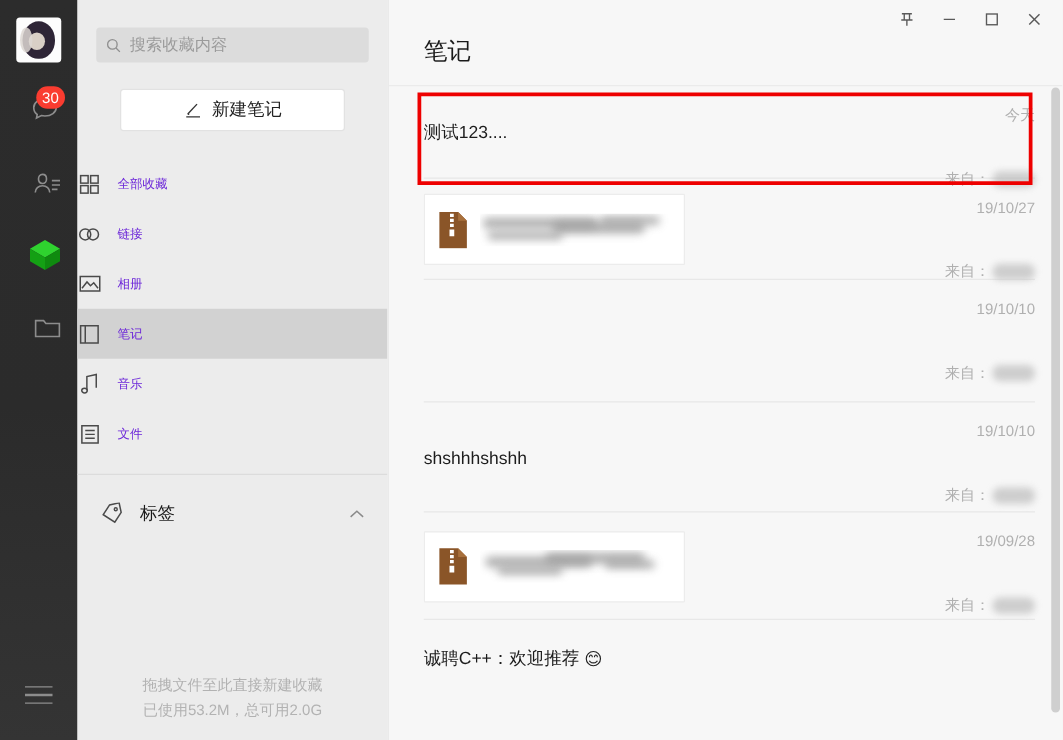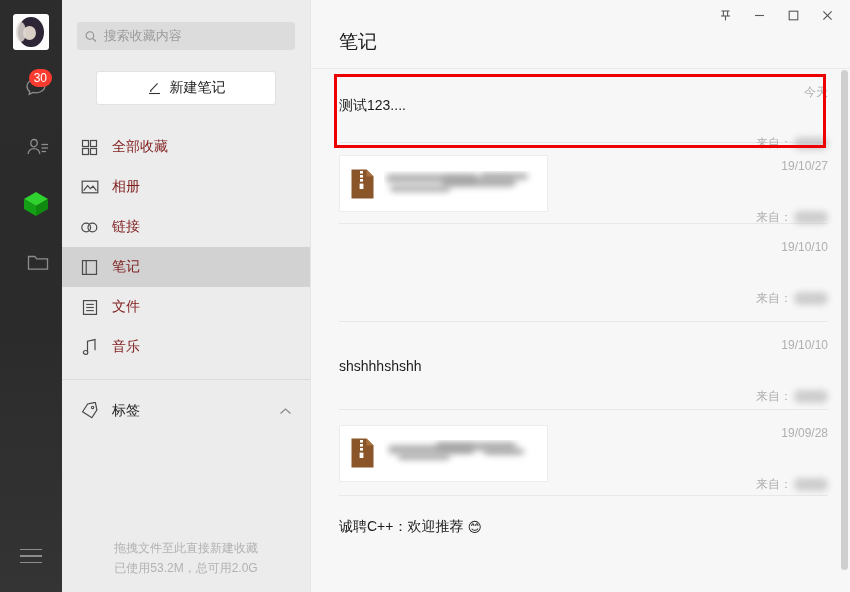--- a/index.html
+++ b/index.html
@@ -139,25 +139,24 @@
     cursor: pointer;
     font-size: 14px;
     color: #222;
   }
 
   .nav { margin-top: 22px; }
   .nav-item {
     height: 40px;
     display: flex;
     align-items: center;
-    padding-left: 18px;
     gap: 13px;
     cursor: pointer;
-    font-size: 14px;
-    color: #7f1d1d;
+    font-size: 10px;
+    color: #6d28d9;
   }
   .nav-item.active { background: #d2d2d2; }
   .nav-ico {
     width: 19px; height: 19px;
     display: flex; align-items: center; justify-content: center;
     flex: 0 0 19px;
   }
   .divider {
     height: 1px;
     background: #dcdcdc;
@@ -419,68 +418,68 @@
             <rect x="9.5" y="1.5" width="6" height="6" fill="none" stroke="#4a4a4a" stroke-width="1.2"></rect>
             <rect x="1.5" y="9.5" width="6" height="6" fill="none" stroke="#4a4a4a" stroke-width="1.2"></rect>
             <rect x="9.5" y="9.5" width="6" height="6" fill="none" stroke="#4a4a4a" stroke-width="1.2"></rect>
           </svg>
         </span>
         <span>全部收藏</span>
       </div>
 
       <div class="nav-item">
         <span class="nav-ico">
+          <svg width="19" height="15" viewBox="0 0 19 15">
+            <circle cx="6.2" cy="7.5" r="4.4" fill="none" stroke="#4a4a4a" stroke-width="1.2"></circle>
+            <circle cx="12.4" cy="7.5" r="4.4" fill="none" stroke="#4a4a4a" stroke-width="1.2"></circle>
+          </svg>
+        </span>
+        <span>链接</span>
+      </div>
+
+      <div class="nav-item">
+        <span class="nav-ico">
           <svg width="18" height="16" viewBox="0 0 18 16">
             <rect x="1.2" y="2.2" width="15.6" height="11.6" fill="none" stroke="#4a4a4a" stroke-width="1.2"></rect>
             <path d="M2.6 11.6 L6.6 6.6 L9.4 9.6 L12 7.2 L15.4 11.6" fill="none" stroke="#4a4a4a" stroke-width="1.2"></path>
           </svg>
         </span>
         <span>相册</span>
-      </div>
-
-      <div class="nav-item">
-        <span class="nav-ico">
-          <svg width="19" height="15" viewBox="0 0 19 15">
-            <circle cx="6.2" cy="7.5" r="4.4" fill="none" stroke="#4a4a4a" stroke-width="1.2"></circle>
-            <circle cx="12.4" cy="7.5" r="4.4" fill="none" stroke="#4a4a4a" stroke-width="1.2"></circle>
-          </svg>
-        </span>
-        <span>链接</span>
       </div>
 
       <div class="nav-item active">
         <span class="nav-ico">
           <svg width="17" height="17" viewBox="0 0 17 17">
             <rect x="1.5" y="1.6" width="14" height="13.8" fill="none" stroke="#4a4a4a" stroke-width="1.2"></rect>
             <line x1="5.2" y1="1.6" x2="5.2" y2="15.4" stroke="#4a4a4a" stroke-width="1.2"></line>
           </svg>
         </span>
         <span>笔记</span>
+      </div>
+
+      <div class="nav-item">
+        <span class="nav-ico">
+          <svg width="16" height="18" viewBox="0 0 16 18">
+            <path d="M5.5 14.2 V3.2 L13 1.6 V12.2" fill="none" stroke="#4a4a4a" stroke-width="1.2"></path>
+            <ellipse cx="3.6" cy="14.4" rx="2.2" ry="1.9" fill="none" stroke="#4a4a4a" stroke-width="1.2"></ellipse>
+          </svg>
+        </span>
+        <span>音乐</span>
       </div>
 
       <div class="nav-item">
         <span class="nav-ico">
           <svg width="16" height="17" viewBox="0 0 16 17">
             <rect x="1.5" y="1.6" width="13" height="13.8" fill="none" stroke="#4a4a4a" stroke-width="1.2"></rect>
             <line x1="4.2" y1="5.4" x2="11.8" y2="5.4" stroke="#4a4a4a" stroke-width="1.1"></line>
             <line x1="4.2" y1="8.5" x2="11.8" y2="8.5" stroke="#4a4a4a" stroke-width="1.1"></line>
             <line x1="4.2" y1="11.6" x2="11.8" y2="11.6" stroke="#4a4a4a" stroke-width="1.1"></line>
           </svg>
         </span>
         <span>文件</span>
-      </div>
-
-      <div class="nav-item">
-        <span class="nav-ico">
-          <svg width="16" height="18" viewBox="0 0 16 18">
-            <path d="M5.5 14.2 V3.2 L13 1.6 V12.2" fill="none" stroke="#4a4a4a" stroke-width="1.2"></path>
-            <ellipse cx="3.6" cy="14.4" rx="2.2" ry="1.9" fill="none" stroke="#4a4a4a" stroke-width="1.2"></ellipse>
-          </svg>
-        </span>
-        <span>音乐</span>
       </div>
     </div>
 
     <div class="divider"></div>
 
     <div class="tag-row">
       <span class="nav-ico">
         <svg width="18" height="18" viewBox="0 0 18 18">
           <path d="M1.6 8.2 L8.2 1.6 H16 V9.4 L9.4 16 Z" fill="none" stroke="#4a4a4a" stroke-width="1.2" transform="rotate(-12 9 9)"></path>
           <circle cx="11.6" cy="5.4" r="1.2" fill="none" stroke="#4a4a4a" stroke-width="1.1"></circle>

